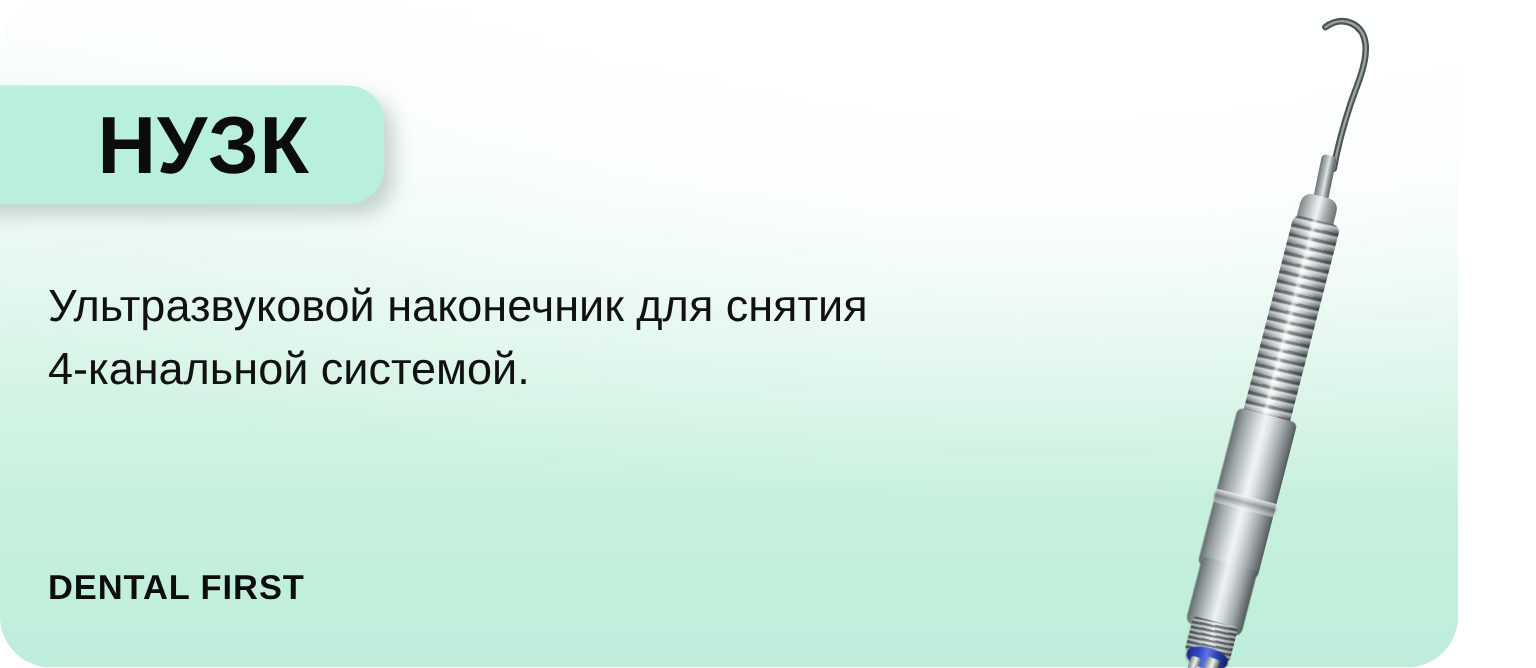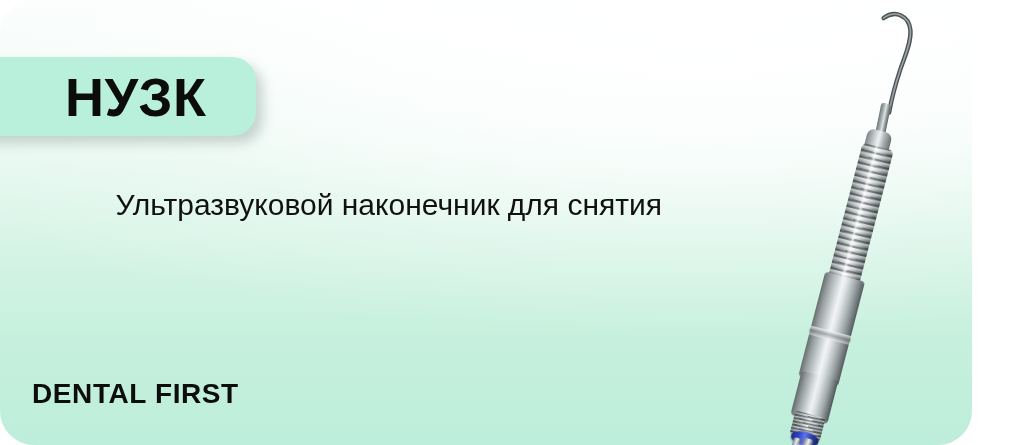--- a/index.html
+++ b/index.html
@@ -57,36 +57,35 @@
     line-height: 1;
     white-space: nowrap;
   }
 
   
   .desc {
     position: absolute;
     left: 32px;
     top: 184px;
     width: 630px;
-    text-align: right;
   }
   .desc-line {
     font-size: 30px;
     line-height: 42px;
     color: #111111;
     font-weight: 400;
     white-space: nowrap;
   }
 
   
   .brand {
     position: absolute;
     left: 32px;
     top: 378px;
-    font-size: 28px;
+    font-size: 23px;
     font-weight: 700;
     letter-spacing: 0.6px;
     color: #0d0d0d;
     white-space: nowrap;
   }
 
   
   .product {
     position: absolute;
     left: 640px;
@@ -241,20 +240,21 @@
 <body>
 
 <div class="card">
 
   <div class="badge">
     <span class="badge-text">НУЗК</span>
   </div>
 
   <div class="desc">
     <div class="desc-line">Ультразвуковой наконечник для снятия</div>
+    <div class="desc-line">4-канальной системой.</div>
   </div>
 
   <div class="brand">DENTAL FIRST</div>
 
   <div class="product">
     <div class="instrument">
 
       <svg class="tip-hook" viewBox="0 0 64 120">
         <path d="M5 14 C 14 3, 29 5, 34 19 C 38 31, 35 46, 34 60 C 33 76, 33 92, 34 104" fill="none" stroke="#4b5355" stroke-width="4.4" stroke-linecap="round"></path>
         <path d="M5 14 C 14 3, 29 5, 34 19 C 38 31, 35 46, 34 60 C 33 76, 33 92, 34 104" fill="none" stroke="#9aa2a4" stroke-width="1.6" stroke-linecap="round"></path>

